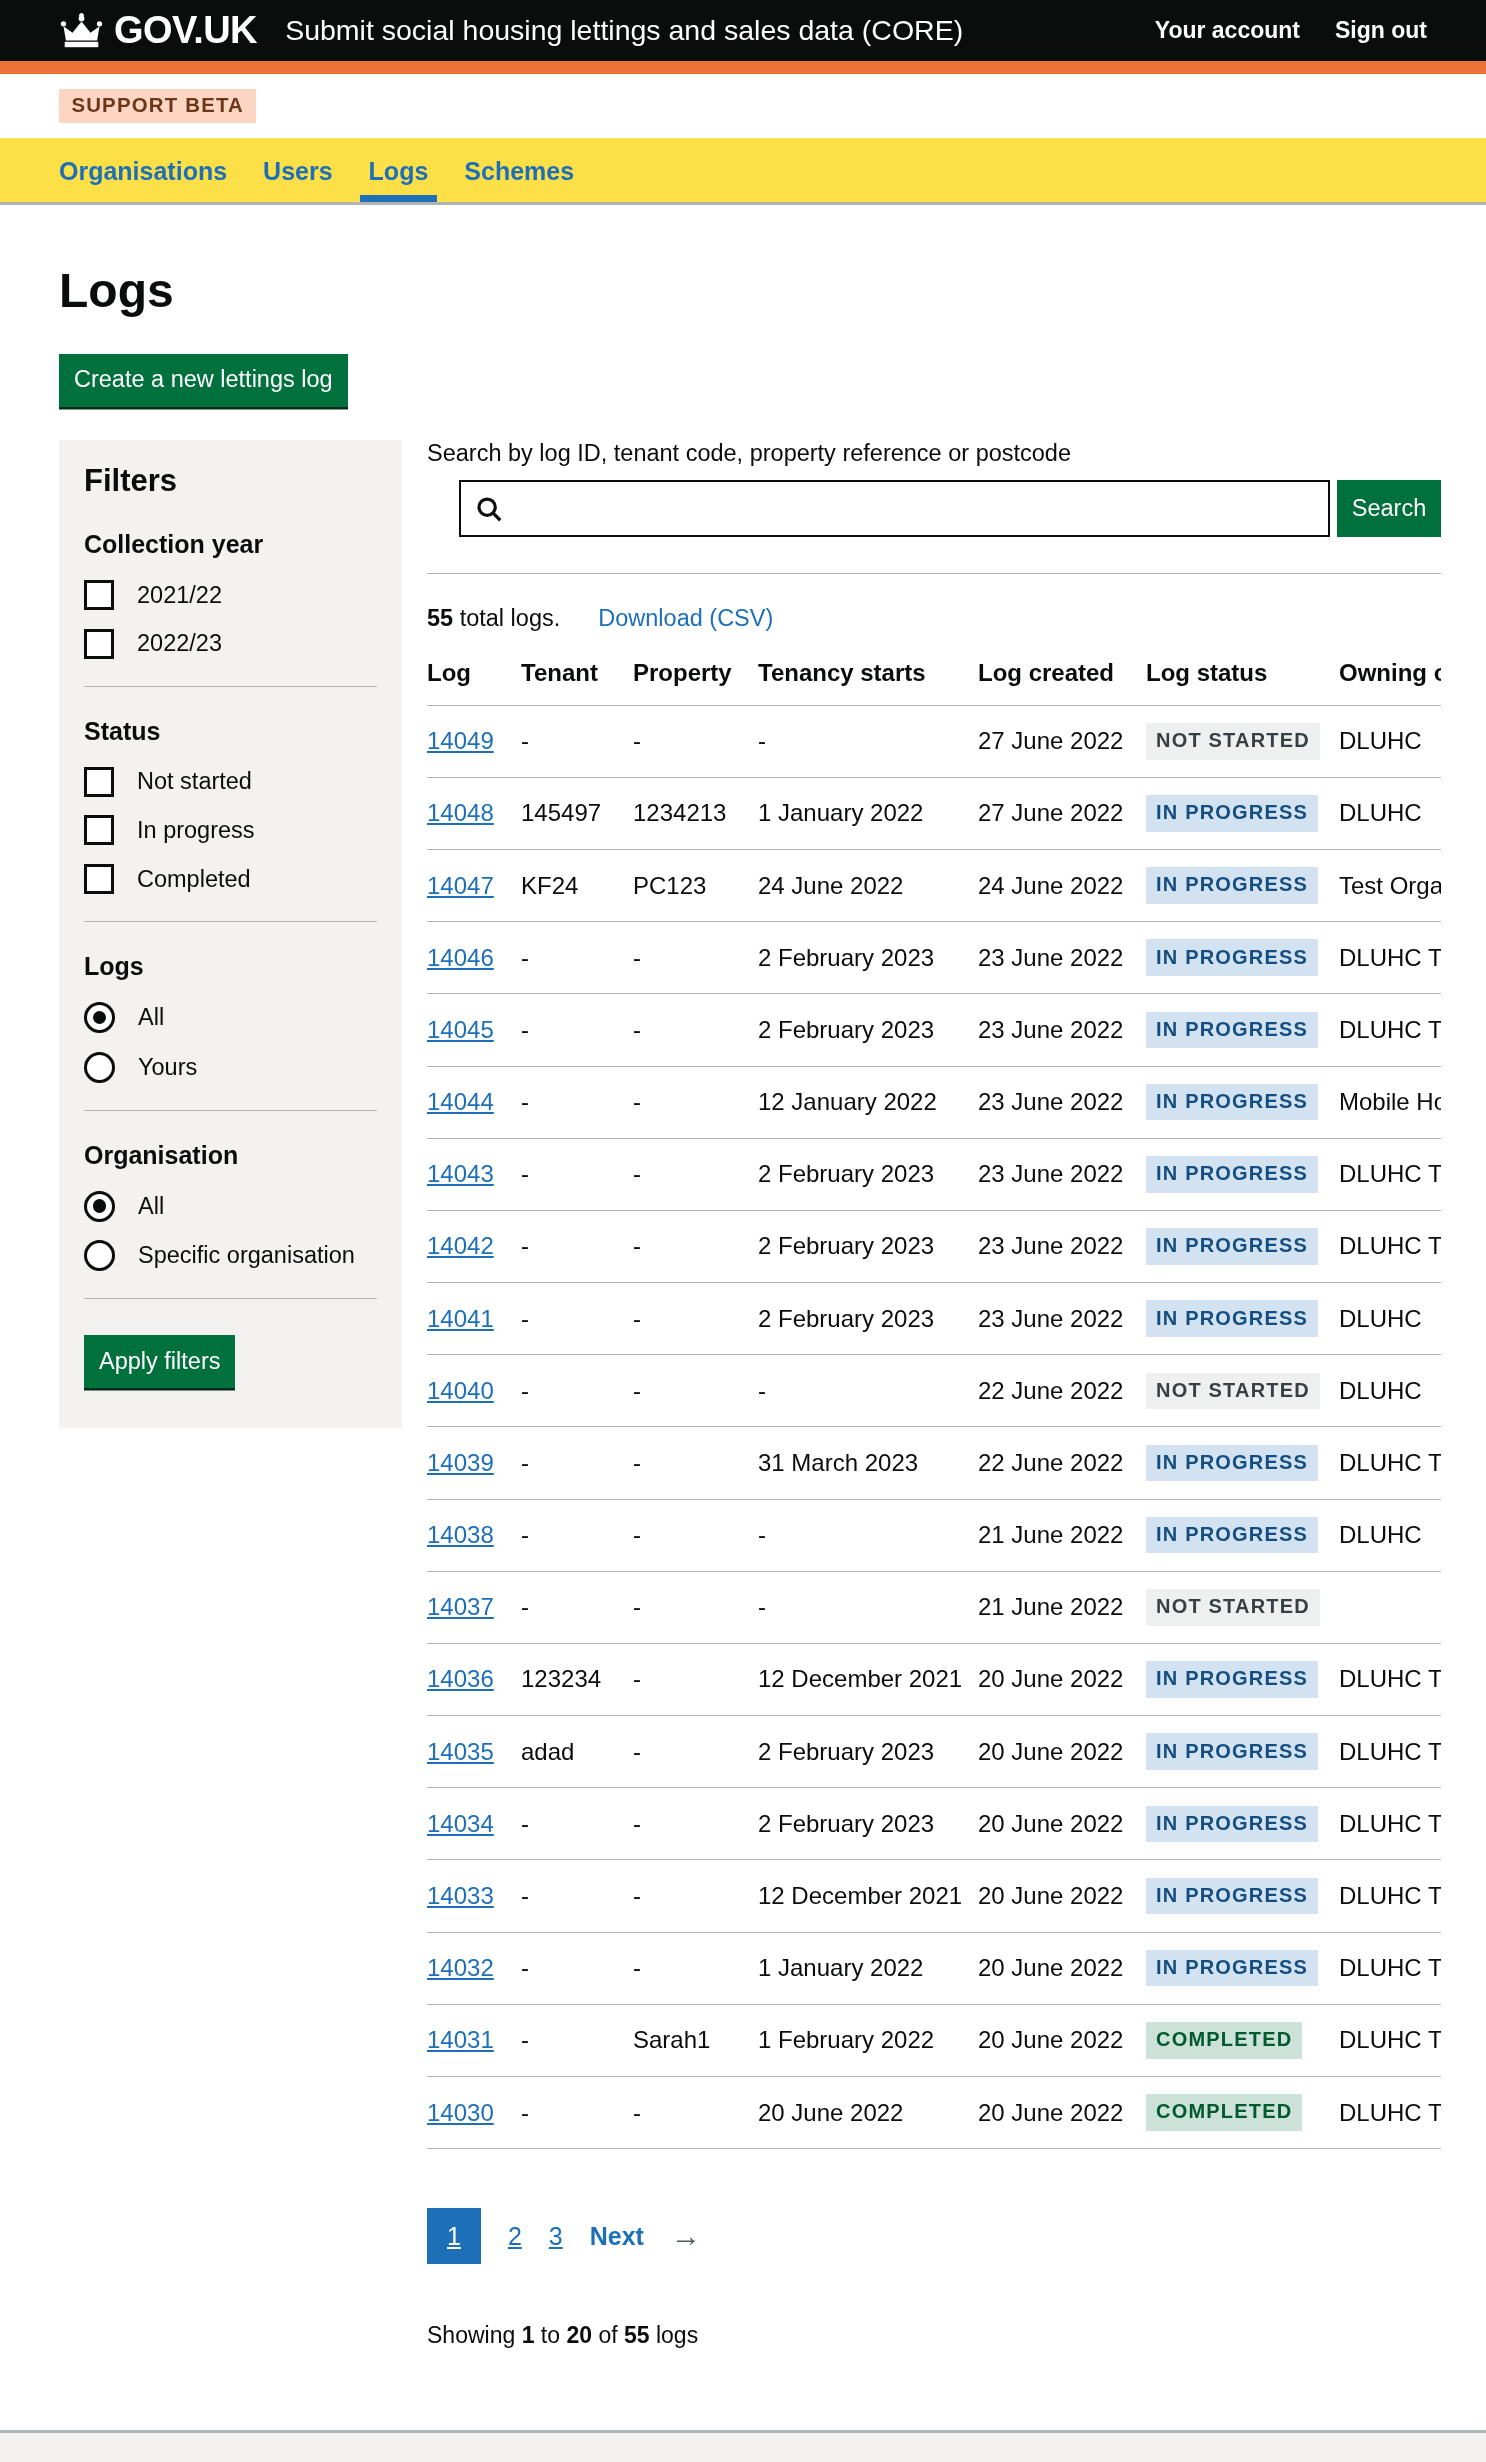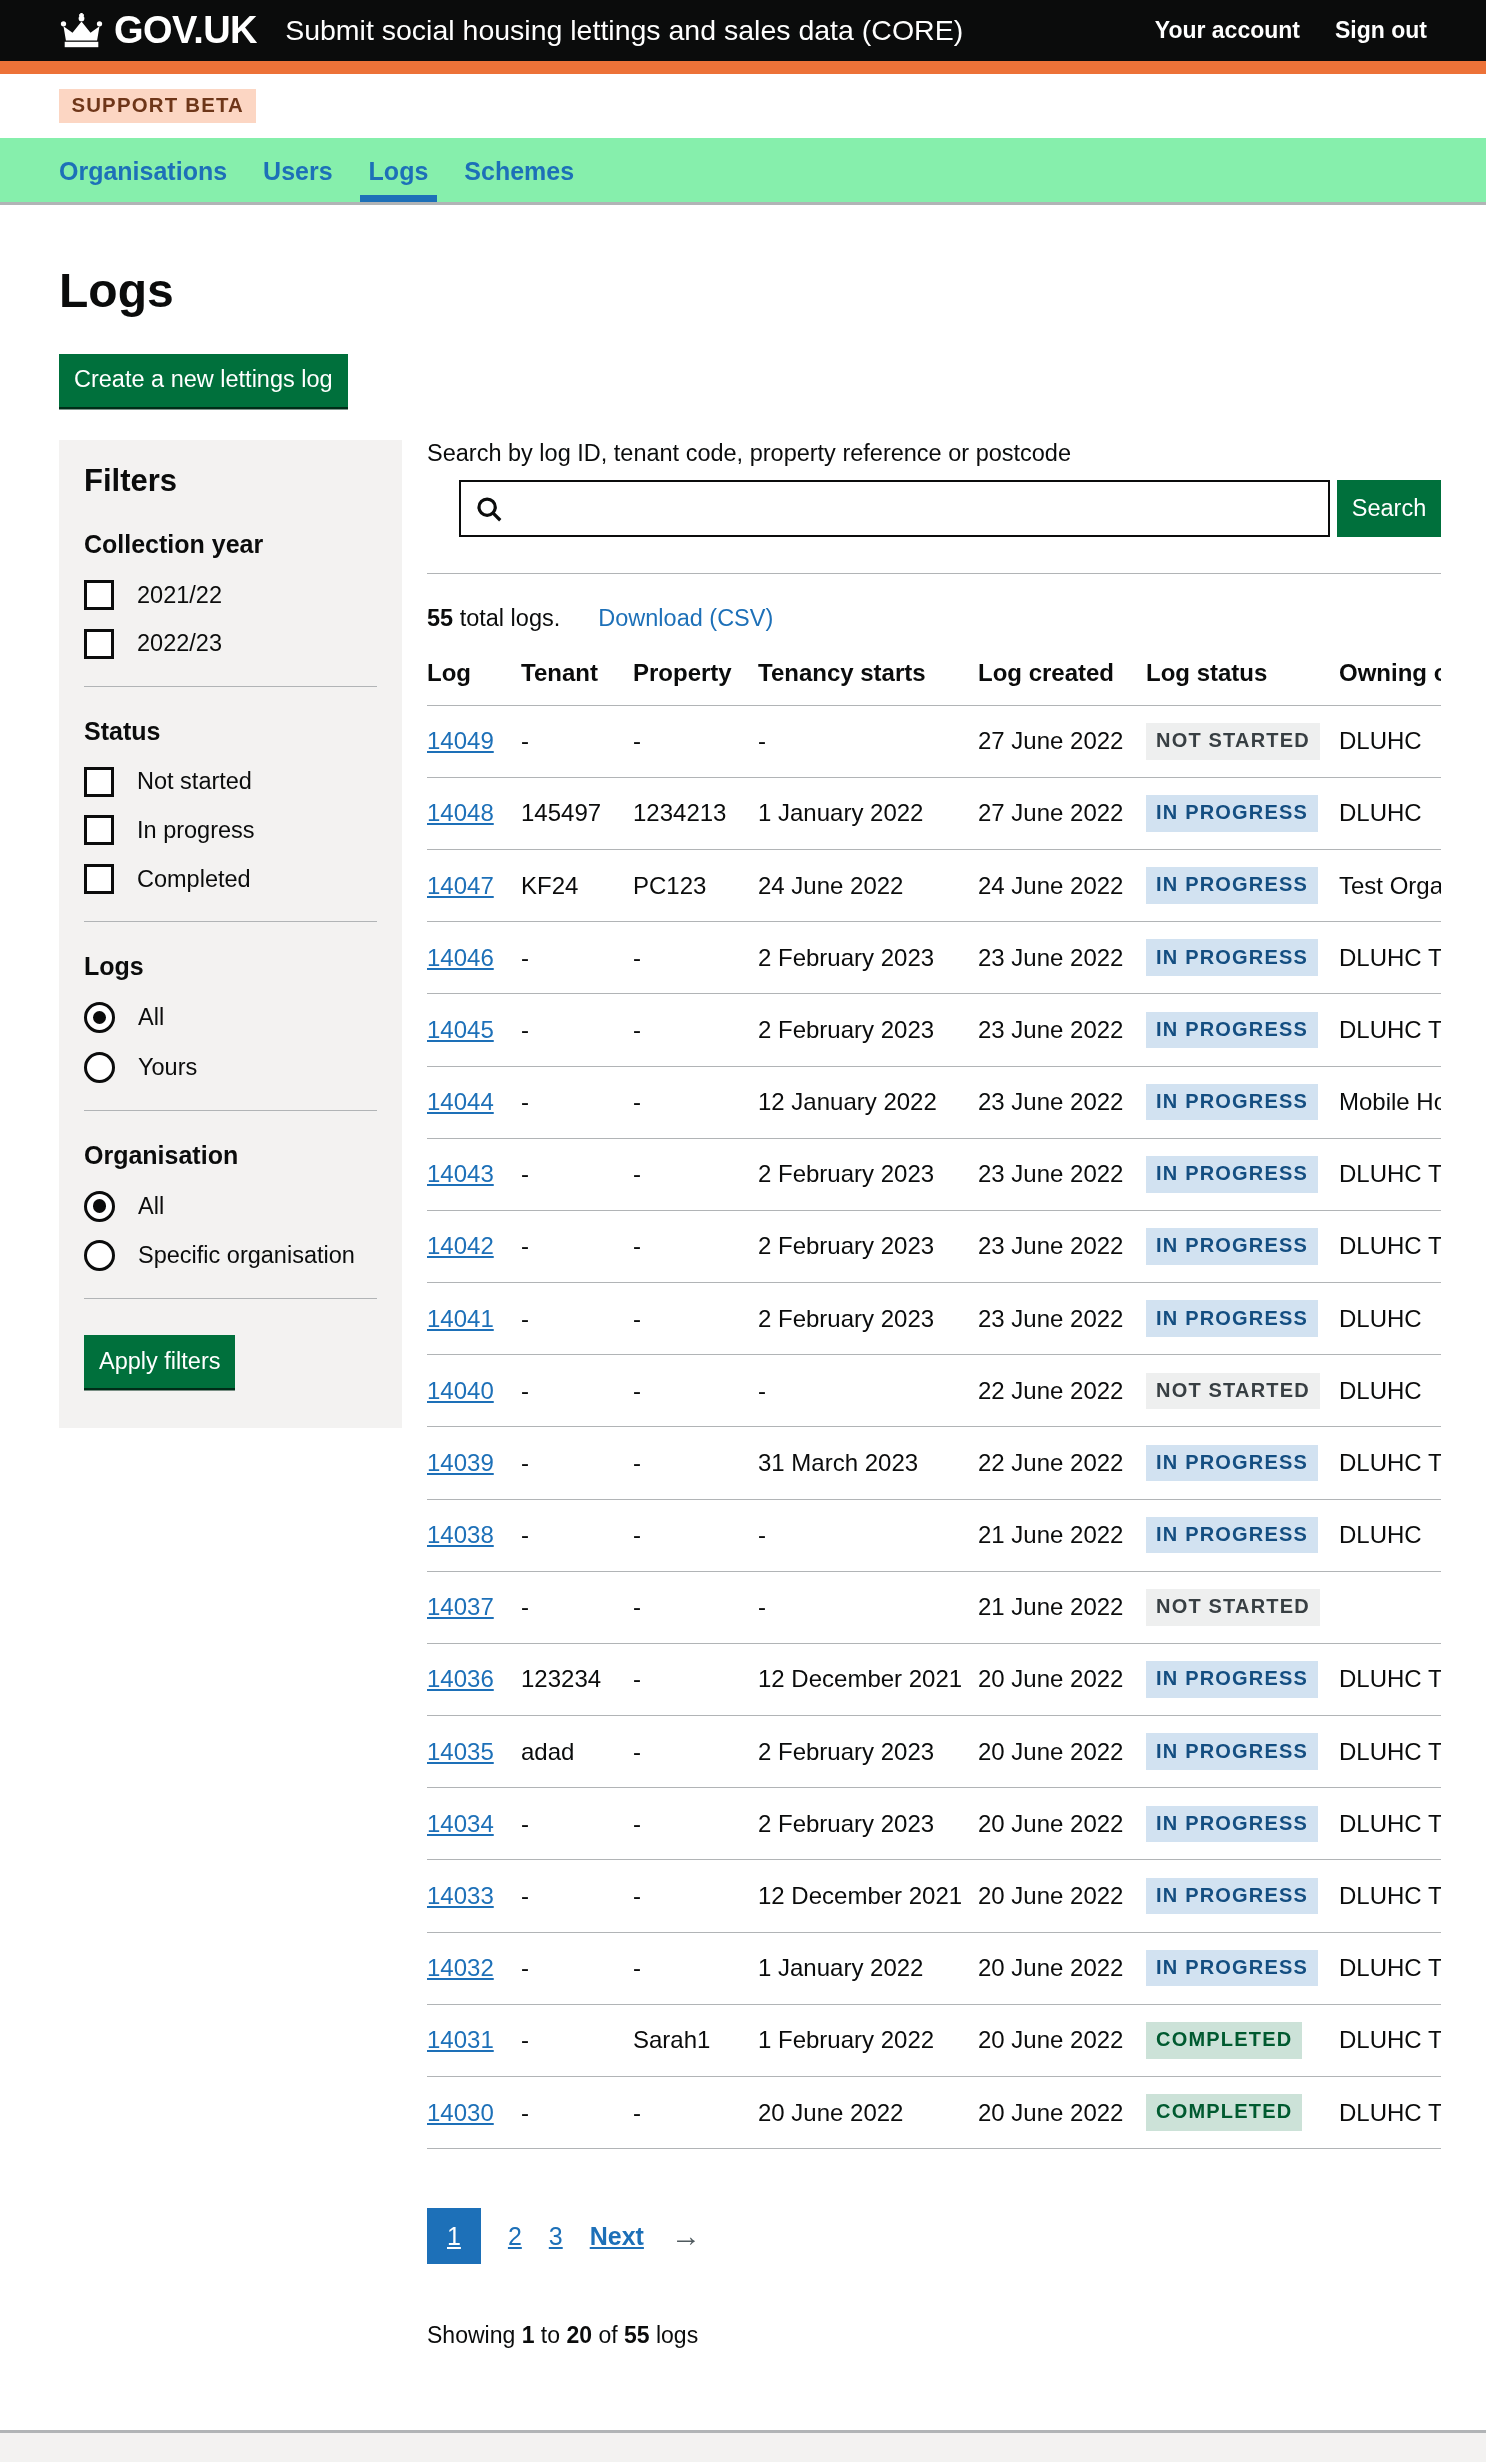--- a/index.html
+++ b/index.html
@@ -18,21 +18,21 @@
   .header-link { color:#fff; font-size:23px; font-weight:bold; text-decoration:none; }
 
   
   .phase-banner { padding:15px 59px; display:flex; align-items:center; gap:21px; background:#fff; }
   .phase-tag { background:#fcd6c3; color:#6e3619; font-weight:bold; font-size:20.4px;
     letter-spacing:1.2px; padding:5px 12.4px 6.2px; text-transform:uppercase; }
   .phase-text { font-size:23.5px; }
   .phase-text a { color:#1d70b8; }
 
   
-  .primary-nav { background:#86efac; border-bottom:3.1px solid #b1b4b6; padding:0 59px; }
+  .primary-nav { background:#fde047; border-bottom:3.1px solid #b1b4b6; padding:0 59px; }
   .primary-nav ul { list-style:none; display:flex; }
   .nav-item { position:relative; margin-right:36px; padding:18.6px 0 16px; }
   .nav-item a { color:#1d70b8; font-size:25px; font-weight:bold; text-decoration:none; }
   .nav-item.active::after { content:""; position:absolute; left:-8.7px; right:-8.7px; bottom:0;
     height:6.8px; background:#1d70b8; }
 
   
   main { padding:0 45px 0 59px; }
   h1.page-title { font-size:48px; font-weight:bold; margin-top:58px; }
   .btn-green { display:inline-block; background:#00703c; color:#fff; font-size:23.5px;
@@ -429,21 +429,21 @@
               <td><strong class="tag tag--green">Completed</strong></td>
               <td>DLUHC Te</td>
             </tr>
           </tbody>
       </table>
 
       <nav class="pagination">
         <a class="page-current">1</a>
         <a class="page-link" style="text-decoration:underline;">2</a>
         <a class="page-link" style="text-decoration:underline;">3</a>
-        <a class="page-next" style="text-decoration:underline;">Next</a>
+        <a class="page-next" style="">Next</a>
         <a class="page-arrow">→</a>
       </nav>
 
       <p class="showing-line">
         <span>Showing</span>
         <b>1</b>
         <span>to</span>
         <b>20</b>
         <span>of</span>
         <b>55</b>

